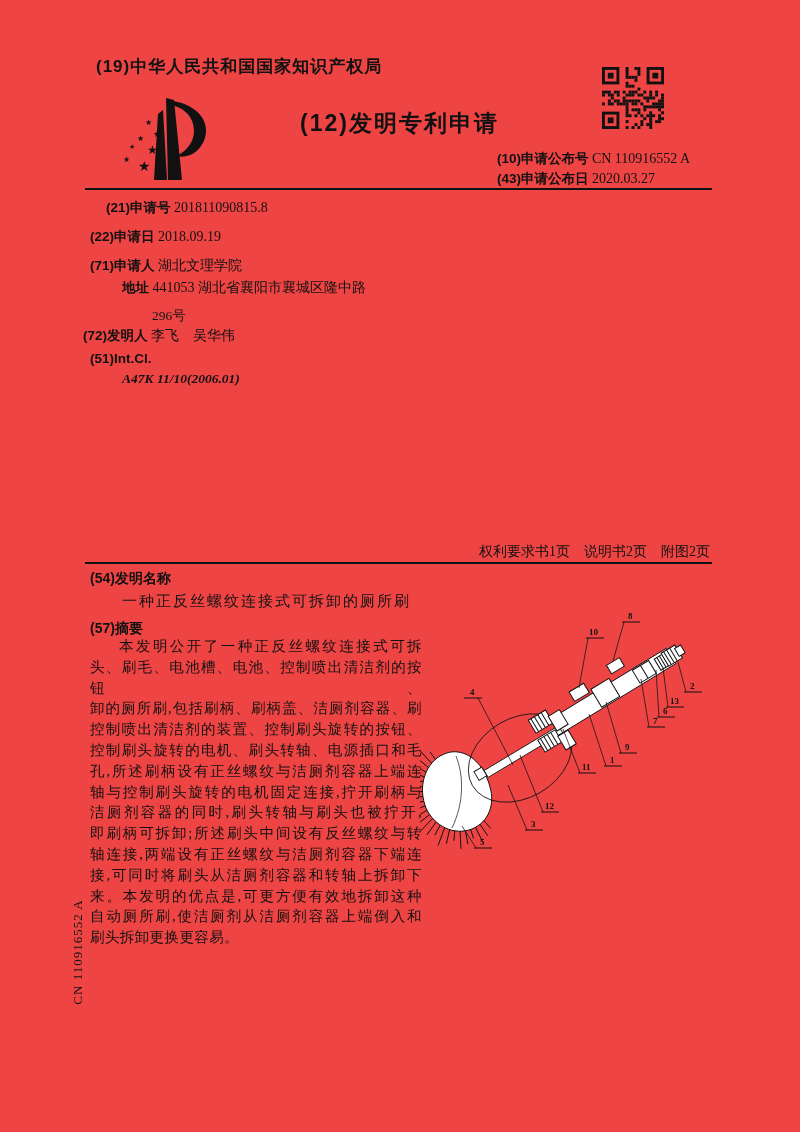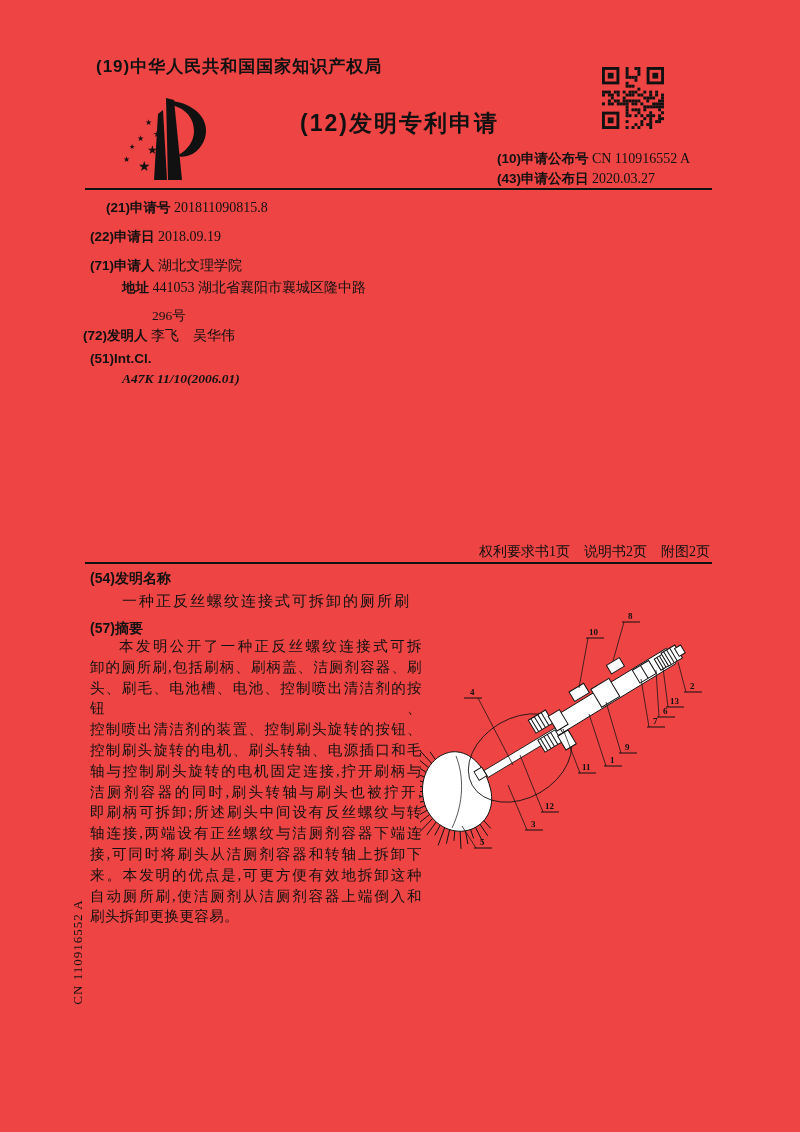--- a/index.html
+++ b/index.html
@@ -226,24 +226,25 @@
   <div class="abs pages-info lbl" style="font-weight:normal;font-family:'Liberation Serif','DejaVu Serif',serif;">权利要求书1页　说明书2页　附图2页</div>
 
   <div class="rule" style="left:85px;top:562px;width:627px;height:1.5px;"></div>
 
   <div class="abs sec-label lbl" style="left:90px;top:570px;">(54)发明名称</div>
   <div class="abs invention-title val">一种正反丝螺纹连接式可拆卸的厕所刷</div>
   <div class="abs sec-label lbl" style="left:90px;top:620px;">(57)摘要</div>
 
   <div class="abstract">
     <div class="line first">本发明公开了一种正反丝螺纹连接式可拆</div>
+    <div class="line">头、刷毛、电池槽、电池、控制喷出清洁剂的按钮、</div>
     <div class="line">卸的厕所刷,包括刷柄、刷柄盖、洁厕剂容器、刷</div>
-    <div class="line">头、刷毛、电池槽、电池、控制喷出清洁剂的按钮、</div>
     <div class="line">控制喷出清洁剂的装置、控制刷头旋转的按钮、</div>
     <div class="line">控制刷头旋转的电机、刷头转轴、电源插口和毛</div>
+    <div class="line">孔,所述刷柄设有正丝螺纹与洁厕剂容器上端连</div>
     <div class="line">轴与控制刷头旋转的电机固定连接,拧开刷柄与</div>
     <div class="line">洁厕剂容器的同时,刷头转轴与刷头也被拧开,</div>
     <div class="line">即刷柄可拆卸;所述刷头中间设有反丝螺纹与转</div>
     <div class="line">轴连接,两端设有正丝螺纹与洁厕剂容器下端连</div>
     <div class="line">接,可同时将刷头从洁厕剂容器和转轴上拆卸下</div>
     <div class="line">来。本发明的优点是,可更方便有效地拆卸这种</div>
     <div class="line">自动厕所刷,使洁厕剂从洁厕剂容器上端倒入和</div>
     <div class="line last">刷头拆卸更换更容易。</div>
   </div>
 

